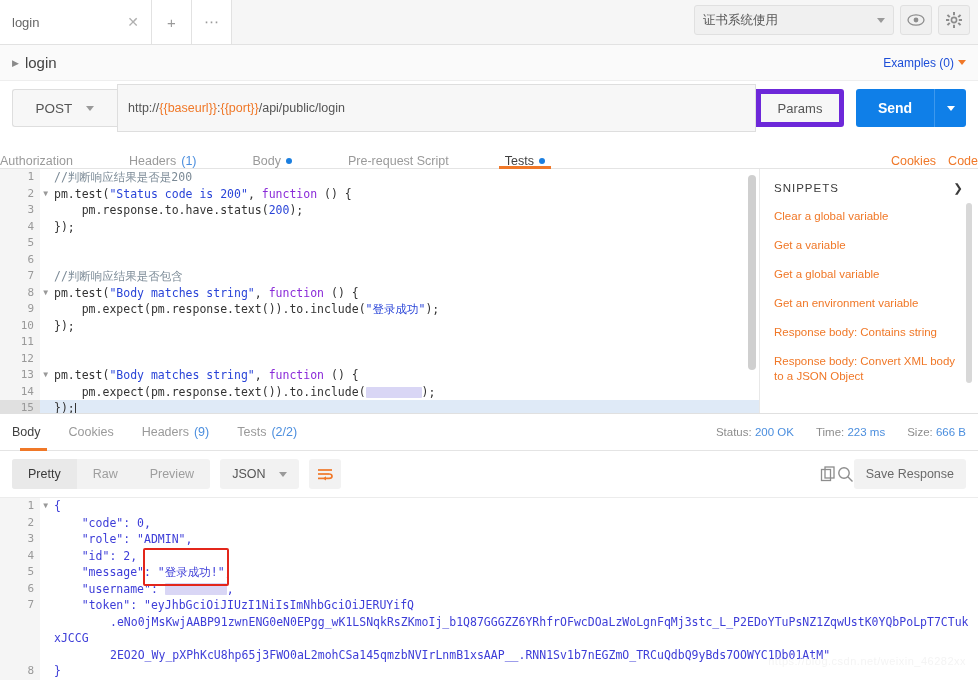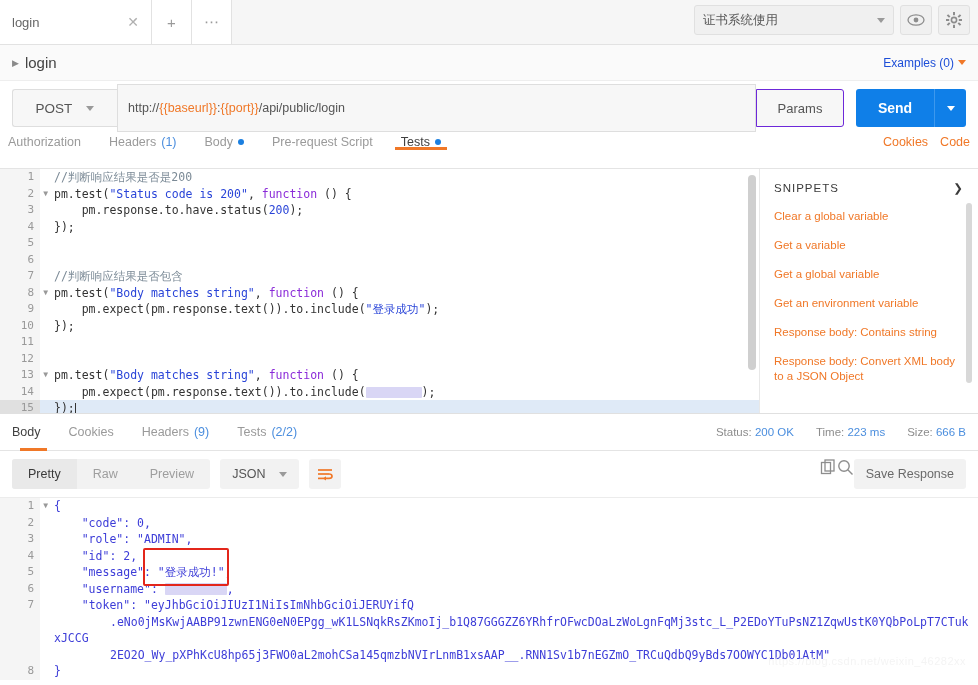--- a/index.html
+++ b/index.html
@@ -104,21 +104,21 @@
     border: 1px solid #dedede;
     display: flex; align-items: center;
     padding: 0 10px;
     font-size: 12.5px; color: #555;
     overflow: hidden; white-space: nowrap;
   }
   .var { color: #f07828; }
   .params-btn {
     width: 88px; height: 38px;
     background: #f7f7f7;
-    border: 1px solid #6d28d9;
+    border: 5px solid #6d28d9;
     border-radius: 0 3px 3px 0;
     display: flex; align-items: center; justify-content: center;
     font-size: 13px; color: #555; cursor: pointer;
   }
   .send-group { display: flex; margin-left: 12px; }
   .send-btn {
     width: 78px; height: 38px;
     background: #0f7fe8;
     border-radius: 3px 0 0 3px;
     display: flex; align-items: center; justify-content: center;
@@ -146,24 +146,25 @@
     background: #f7f7f7;
     border: 1px solid #dedede;
     border-left: none;
     border-radius: 0 3px 3px 0;
     display: flex; align-items: center; justify-content: center; cursor: pointer;
   }
 
   
   .reqtabs {
     height: 34px; min-height: 34px;
-    display: flex; align-items: flex-start;
-    padding: 0 8px;
+    display: flex; align-items: flex-end;
+    padding: 0 0;
     border-bottom: 1px solid #e4e4e4;
     background: #fff;
+    gap: 28px;
   }
   .rtab {
     display: flex; align-items: center; gap: 5px;
     padding: 0 14px;
     font-size: 12.5px; color: #9a9a9a;
     cursor: pointer; position: relative;
   }
   .rtab:first-child { padding-left: 0; }
   .rtab.active { color: #404040; }
   .rtab.active::after {
@@ -276,21 +277,21 @@
   .seg div.active { color: #3a3a3a; background: #e9e9e9; }
   .jsonsel {
     height: 30px; background: #f2f2f2; border-radius: 3px;
     display: flex; align-items: center; gap: 14px;
     padding: 0 12px; font-size: 12.5px; color: #555; cursor: pointer;
   }
   .wrapbtn {
     width: 32px; height: 30px; background: #f2f2f2; border-radius: 3px;
     display: flex; align-items: center; justify-content: center; cursor: pointer;
   }
-  .toolbar-right { margin-left: auto; display: flex; }
+  .toolbar-right { margin-left: auto; display: flex; align-items: center; }
   .save-resp {
     height: 30px; background: #f2f2f2; border-radius: 3px;
     display: flex; align-items: center; padding: 0 12px;
     font-size: 12.5px; color: #6a6a6a; cursor: pointer;
   }
 
   
   .resp-body {
     flex: 1; position: relative; overflow: hidden;
     background: #fff;

